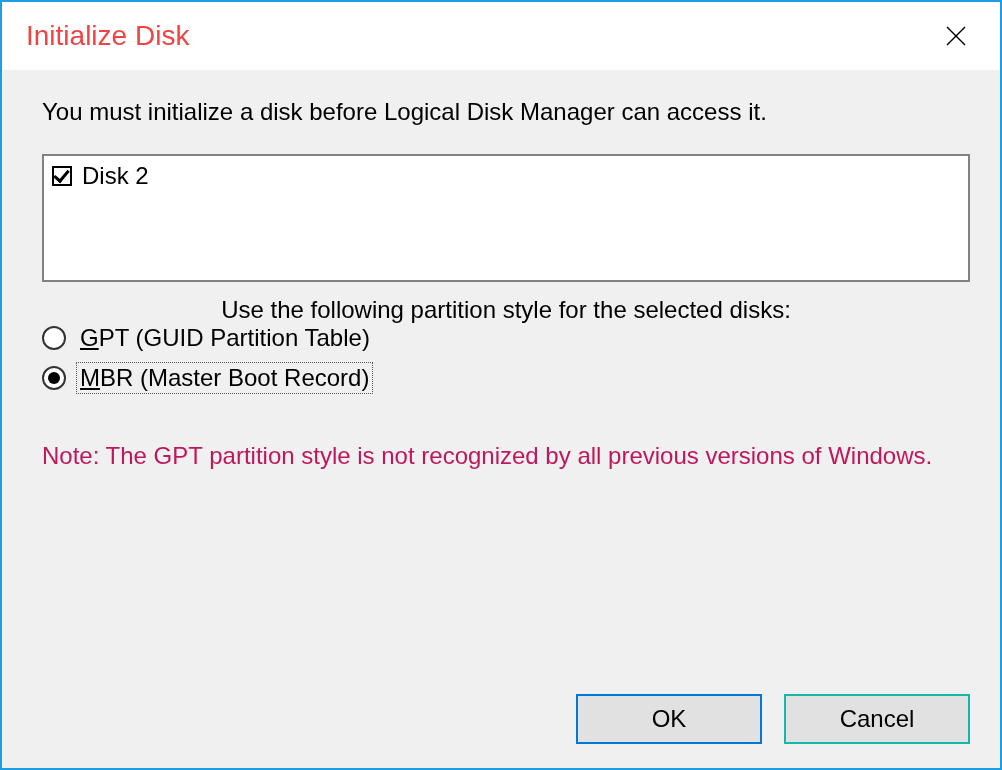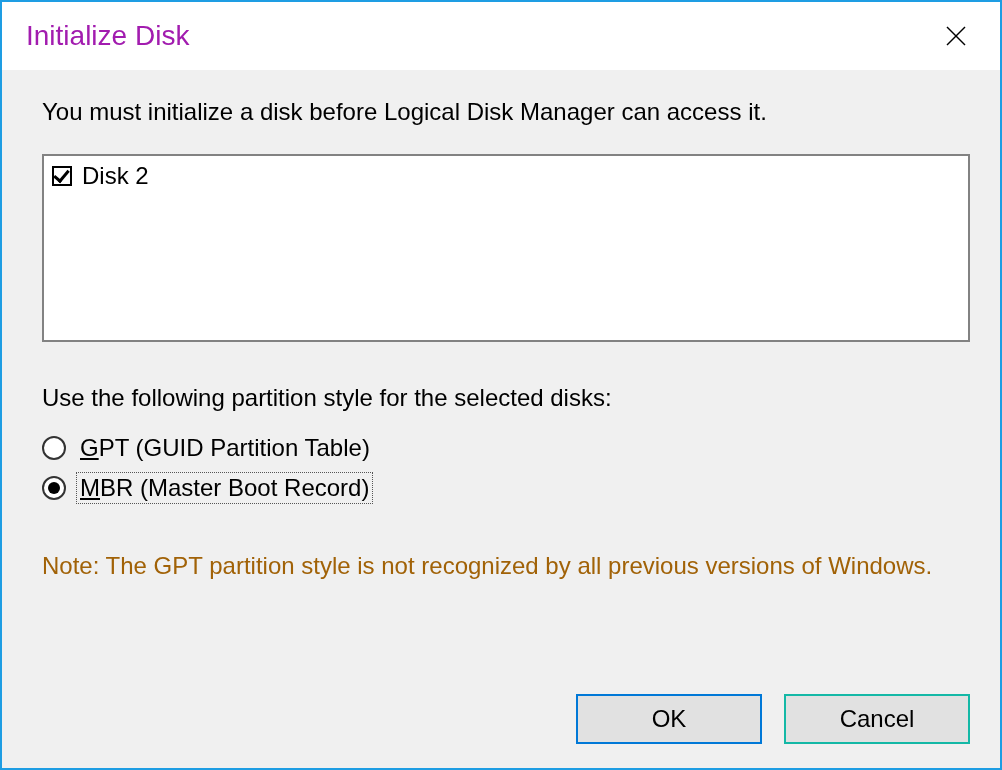--- a/index.html
+++ b/index.html
@@ -26,21 +26,21 @@
       height: 68px;
       background: #fff;
       display: flex;
       align-items: center;
       justify-content: space-between;
       padding: 0 20px 0 24px;
     }
     .titlebar-title {
       font-size: 28px;
       font-weight: 400;
-      color: #a21caf;
+      color: #ef4444;
       text-align: right;
     }
     .close-icon {
       width: 48px;
       height: 48px;
       display: flex;
       align-items: center;
       justify-content: center;
       cursor: default;
     }
@@ -66,23 +66,23 @@
       font-size: 24px;
       color: #000;
       margin-bottom: 6px;
     }
     .select-label .u {
       text-decoration: underline;
     }
     .disk-list {
       border: 2px solid #828282;
       background: #fff;
-      height: 188px;
+      height: 128px;
       padding: 6px 8px;
-      margin-bottom: 42px;
+      margin-bottom: 14px;
     }
     .disk-item {
       display: flex;
       align-items: center;
       gap: 10px;
       font-size: 24px;
     }
     .checkbox {
       width: 20px;
       height: 20px;
@@ -98,21 +98,21 @@
       top: -1px;
       width: 6px;
       height: 12px;
       border: solid #000;
       border-width: 0 3px 3px 0;
       transform: rotate(40deg);
     }
     .partition-label {
       font-size: 24px;
       color: #000;
-      margin-bottom: 22px;
+      text-align: center;
     }
     .radio-group {
       margin-bottom: 36px;
     }
     .radio-item {
       display: flex;
       align-items: center;
       gap: 12px;
       margin-bottom: 12px;
       font-size: 24px;
@@ -141,21 +141,21 @@
     }
     .radio-label.focused {
       outline: 1px dotted #555;
       outline-offset: 1px;
     }
     .radio-label .u {
       text-decoration: underline;
     }
     .note-text {
       font-size: 24px;
-      color: #a16207;
+      color: #be185d;
       line-height: 1.35;
       margin-bottom: 36px;
     }
     .buttons {
       display: flex;
       justify-content: flex-end;
       gap: 22px;
       margin-top: auto;
     }
     .btn {

